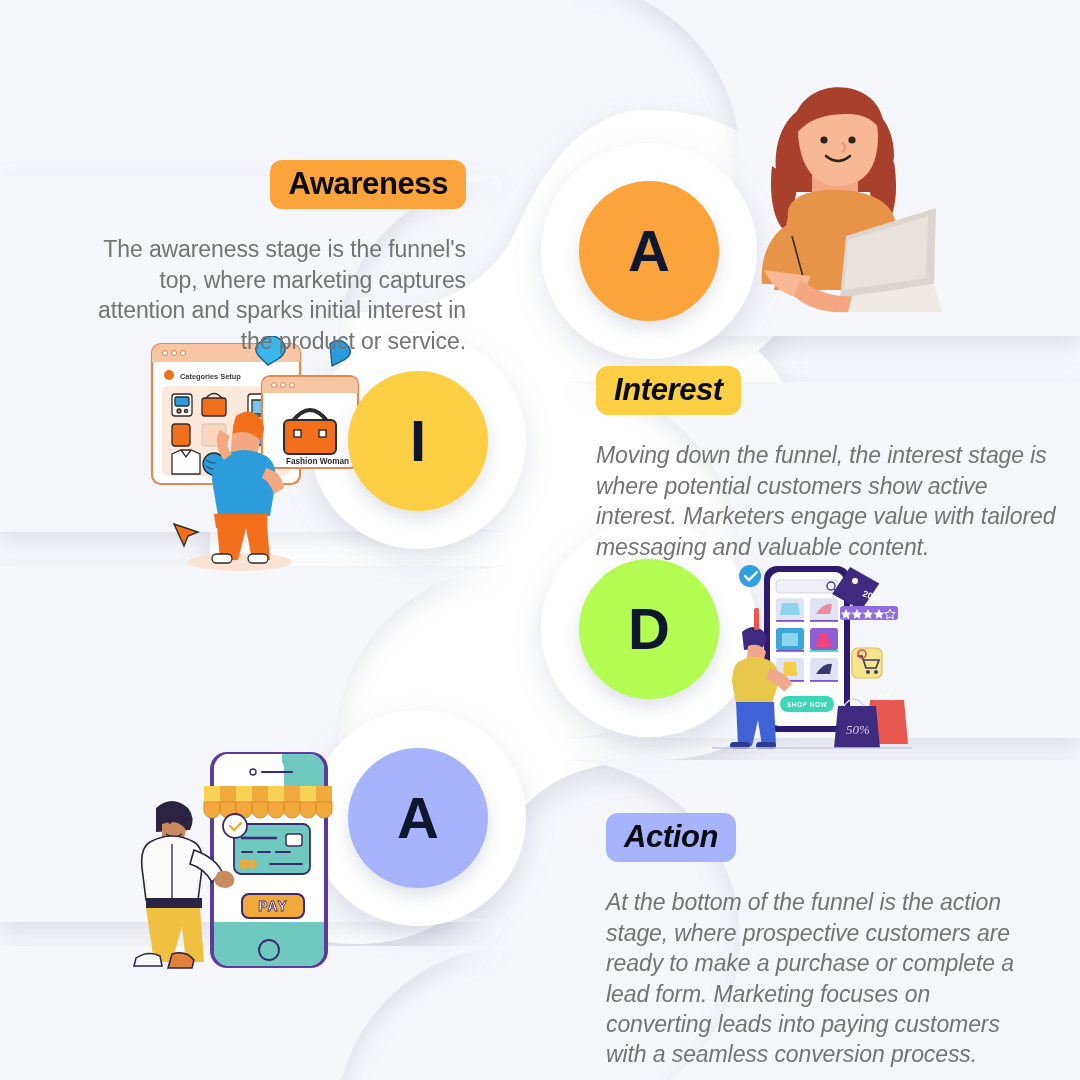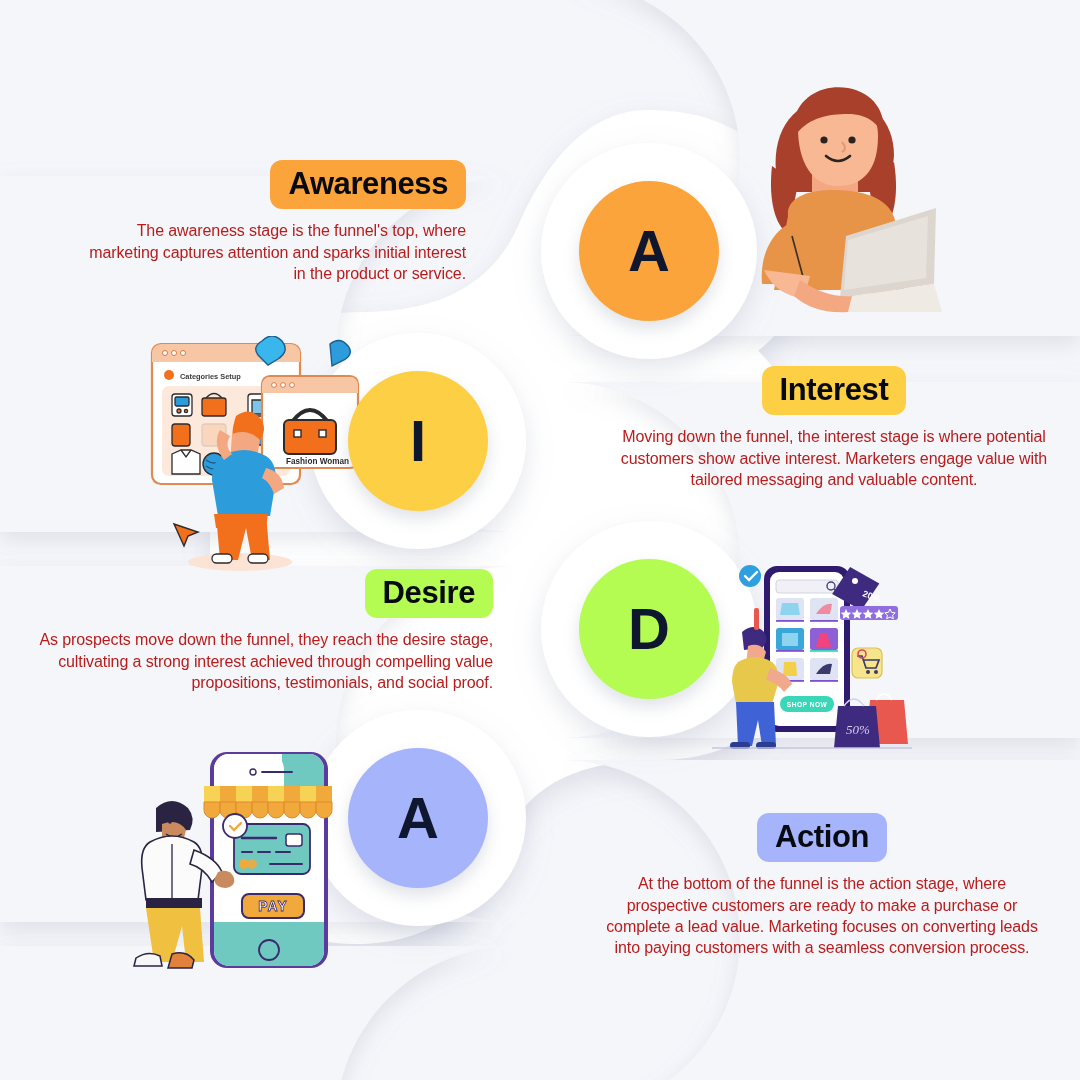--- a/index.html
+++ b/index.html
@@ -36,29 +36,29 @@
     display:inline-block;
     padding:7px 18px 9px 18px;
     border-radius:12px;
     font-size:31px;
     font-weight:700;
     color:#080a12;
     line-height:1.08;
     letter-spacing:-0.4px;
   }
   .para {
-    font-size:16px;
+    font-size:23px;
     line-height:1.32;
-    color:#b91c1c;
+    color:#737373;
     font-weight:400;
-    margin-top:11px;
+    margin-top:25px;
     letter-spacing:-0.1px;
   }
   .align-right { text-align:right; }
-  .align-left  { text-align:center; }
+  .align-left  { text-align:left;font-style:italic; }
 
   .art { position:absolute; }
 </style>
 </head>
 <body>
 
 <div id="stage">
 
   <div class="layer" id="ribbon-layer">
     <svg width="1080" height="1080" viewBox="0 0 1080 1080">
@@ -398,24 +398,20 @@
     <div class="block align-right" style="left:84px; top:160px; width:382px;">
       <div class="badge" style="background:#fba43c;">Awareness</div>
       <div class="para">The awareness stage is the funnel's top, where marketing captures attention and sparks initial interest in the product or service.</div>
     </div>
 
     <div class="block align-left" style="left:596px; top:366px; width:476px;">
       <div class="badge" style="background:#fdcf45;">Interest</div>
       <div class="para">Moving down the funnel, the interest stage is where potential customers show active interest. Marketers engage value with tailored messaging and valuable content.</div>
     </div>
 
-    <div class="block align-right" style="left:38px; top:569px; width:455px;">
-      <div class="badge" style="background:#b4fc51;">Desire</div>
-      <div class="para">As prospects move down the funnel, they reach the desire stage, cultivating a strong interest achieved through compelling value propositions, testimonials, and social proof.</div>
-    </div>
 
     <div class="block align-left" style="left:606px; top:770px; width:432px;">
       <div class="badge" style="background:#a6b4fc;margin-top:43px;">Action</div>
-      <div class="para">At the bottom of the funnel is the action stage, where prospective customers are ready to make a purchase or complete a lead value. Marketing focuses on converting leads into paying customers with a seamless conversion process.</div>
+      <div class="para">At the bottom of the funnel is the action stage, where prospective customers are ready to make a purchase or complete a lead form. Marketing focuses on converting leads into paying customers with a seamless conversion process.</div>
     </div>
   </div>
 
 </div>
 
 </body></html>

